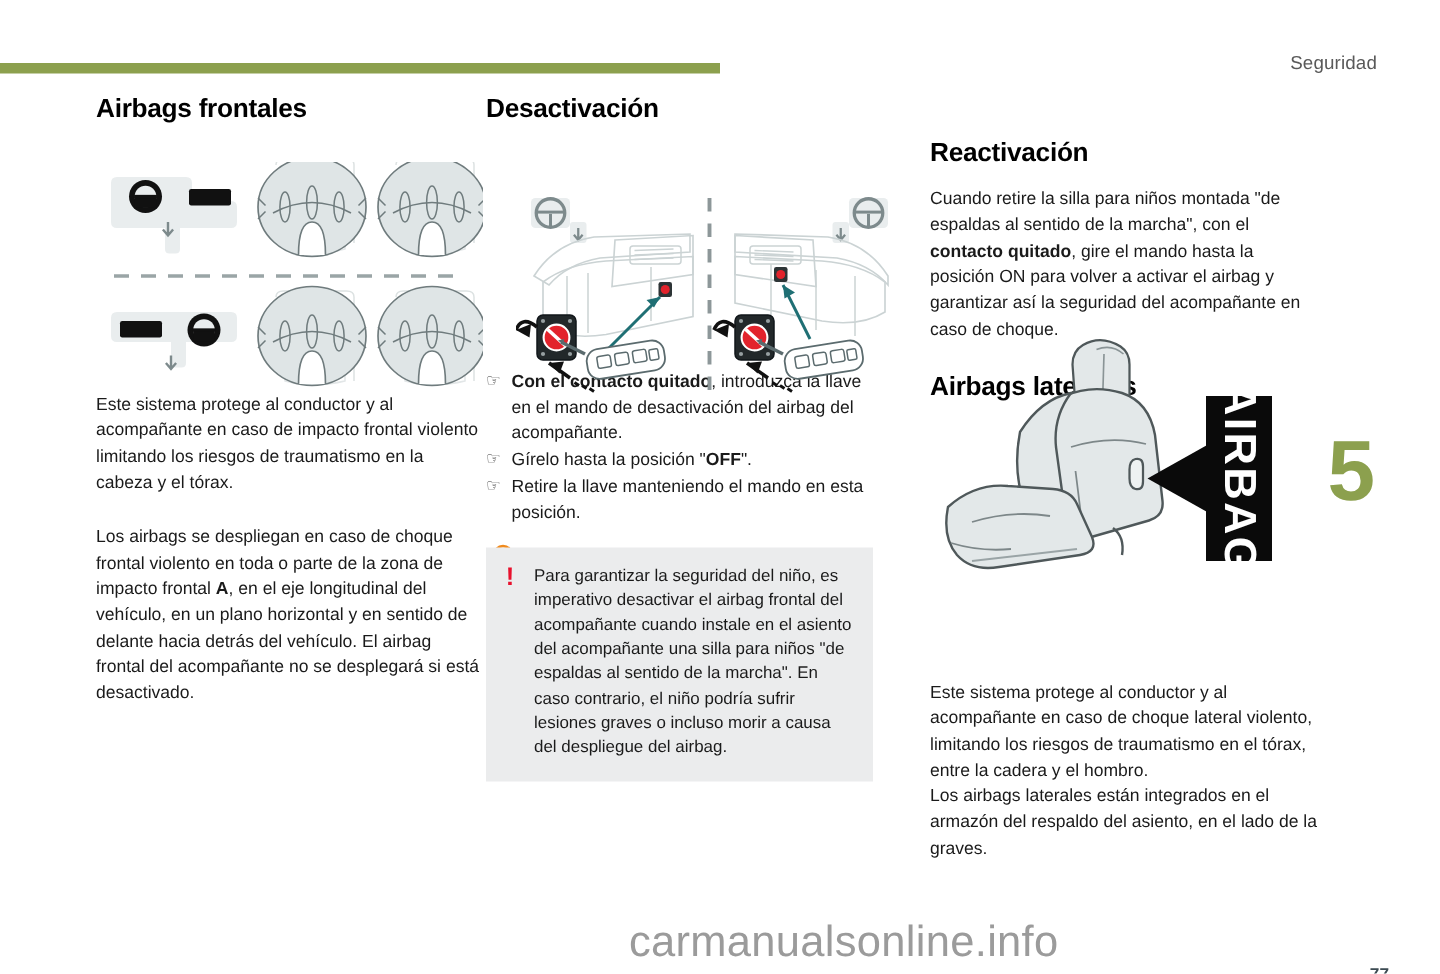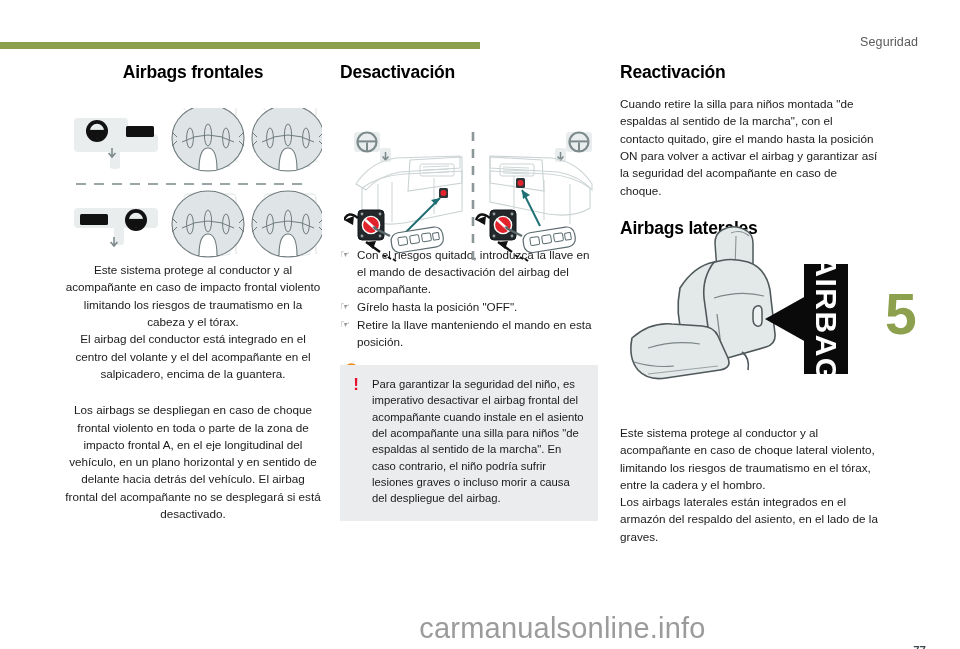--- a/index.html
+++ b/index.html
@@ -51,44 +51,44 @@
     color: #8ca04e;
     line-height: 1;
   }
 
   
   .col {
     position: absolute;
     top: 62px;
     width: 258px;
   }
-  .col-1 { left: 64px; text-align: center; }
-  .col-2 { left: 340px; }
-  .col-3 { left: 620px; }
+  .col-1 { left: 64px; }
+  .col-2 { left: 324px; }
+  .col-3 { left: 620px; margin-top: 29px; }
 
   h2.sec {
     font-size: 17.5px;
     font-weight: bold;
     margin: 0 0 12px 0;
     line-height: 1.2;
     color: #000;
     letter-spacing: -.2px;
   }
   h2.sec.tight { margin-bottom: 10px; }
 
   p.body {
     font-size: 11.7px;
     line-height: 1.48;
     margin: 0 0 0 0;
     color: #1a1a1a;
   }
   p.body + p.body { margin-top: 0; }
   .spacer-md { height: 19px; }
 
-  b { font-weight: normal; }
+  b { font-weight: bold; }
 
   
   ul.bullets {
     list-style: none;
     margin: 0;
     padding: 0;
   }
   ul.bullets li {
     position: relative;
     padding-left: 17px;
@@ -189,21 +189,20 @@
   <div class="header-title">Seguridad</div>
 
   <div class="chapter-number">5</div>
 
   <div class="col col-1">
     <h2 class="sec">Airbags frontales</h2>
 
     <div style="height:166px;"></div>
 
     <p class="body">Este sistema protege al conductor y al acompañante en caso de impacto frontal violento limitando los riesgos de traumatismo en la cabeza y el tórax.</p>
-    <p class="body">El airbag del conductor está integrado en el centro del volante y el del acompañante en el salpicadero, encima de la guantera.</p>
 
     <div class="spacer-md"></div>
 
     <p class="body">Los airbags se despliegan en caso de choque frontal violento en toda o parte de la zona de impacto frontal <b>A</b>, en el eje longitudinal del vehículo, en un plano horizontal y en sentido de delante hacia detrás del vehículo. El airbag frontal del acompañante no se desplegará si está desactivado.</p>
   </div>
 
   <svg class="fig" id="fig-frontal" viewBox="0 0 258 152">
     <defs>
       <g id="wheel">
         <circle cx="0" cy="0" r="11" fill="#111"></circle>
@@ -259,21 +258,21 @@
   </svg>
 
   <div class="col col-2">
     <h2 class="sec">Desactivación</h2>
 
     <div style="height:152px;"></div>
 
     <ul class="bullets">
       <li>
         <span class="hand">☞</span>
-        <span><b>Con el riesgos quitado</b>, introduzca la llave en el mando de desactivación del airbag del acompañante.</span>
+        <span><b>Con el contacto quitado</b>, introduzca la llave en el mando de desactivación del airbag del acompañante.</span>
       </li>
       <li>
         <span class="hand">☞</span>
         <span>Gírelo hasta la posición "<b>OFF</b>".</span>
       </li>
       <li>
         <span class="hand">☞</span>
         <span>Retire la llave manteniendo el mando en esta posición.</span>
       </li>
     </ul>

